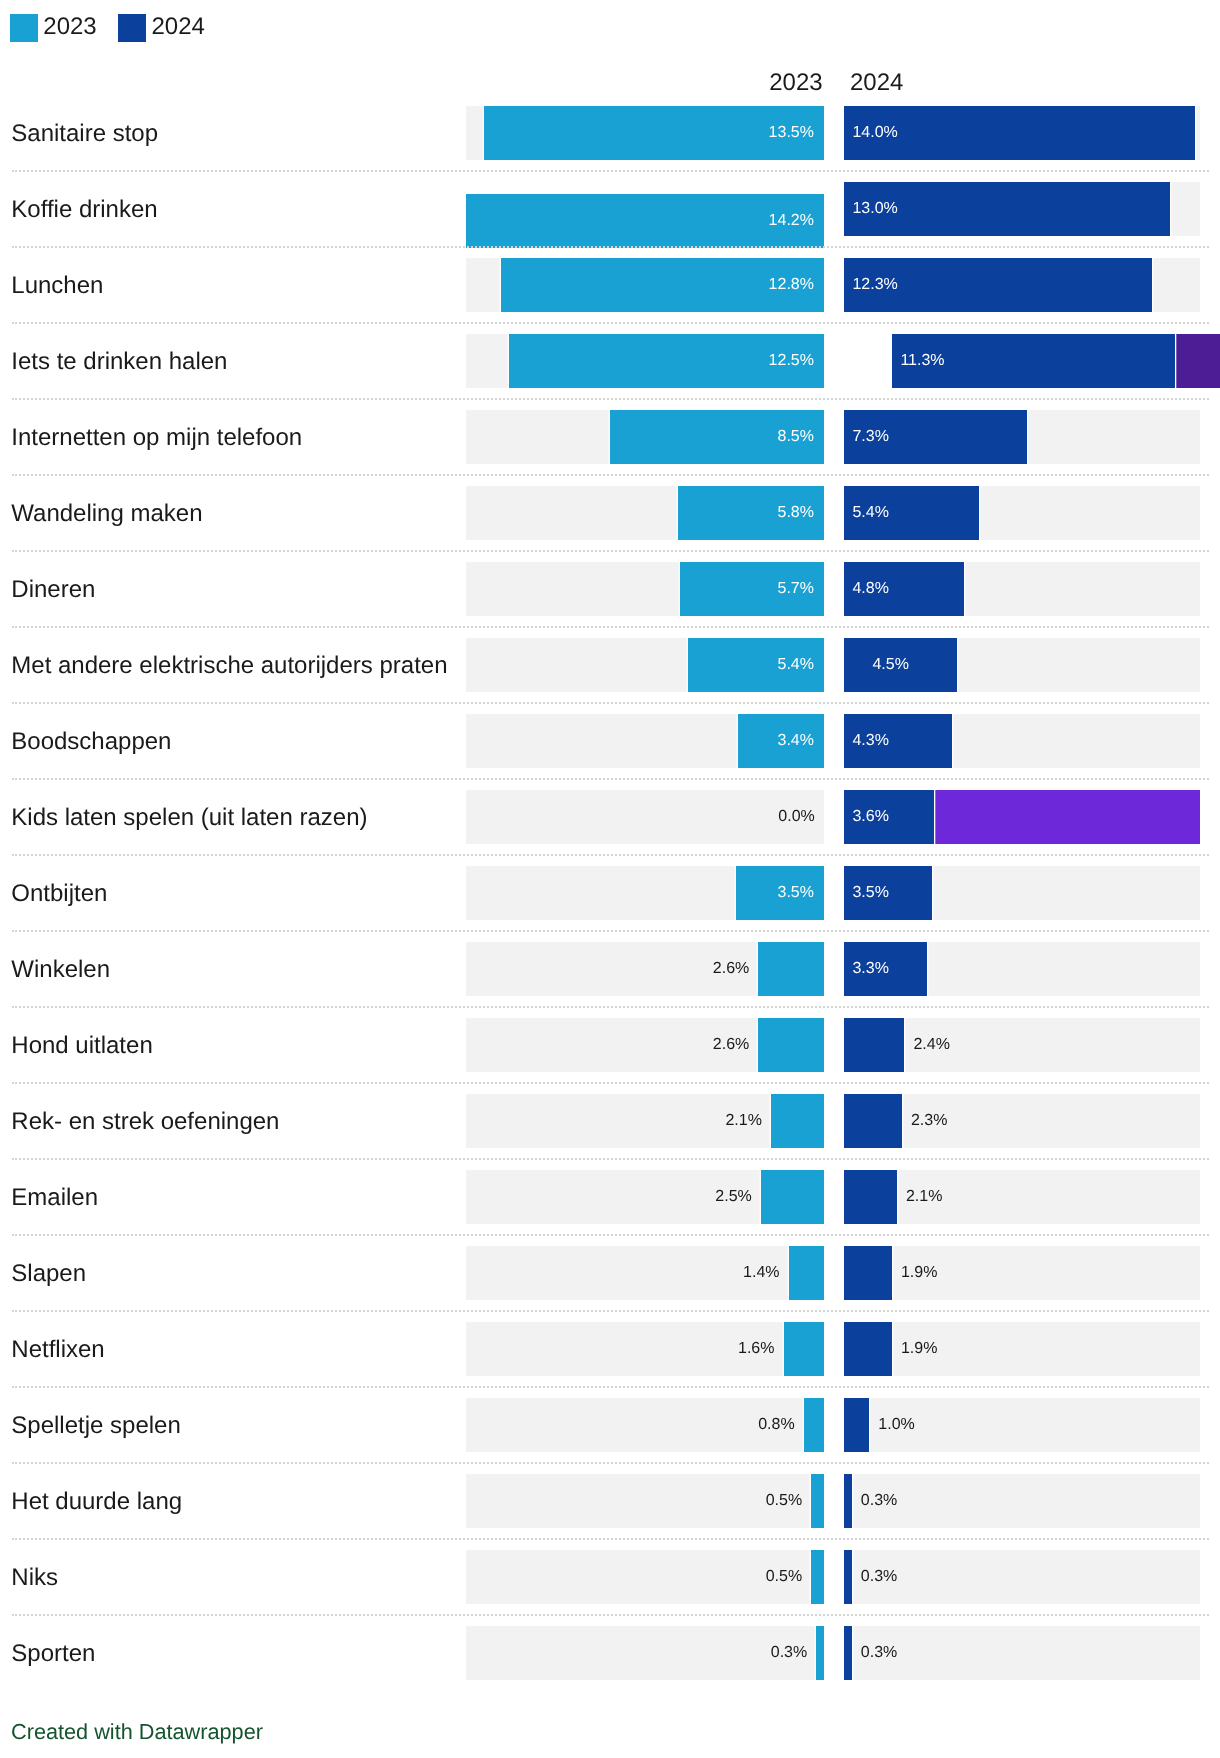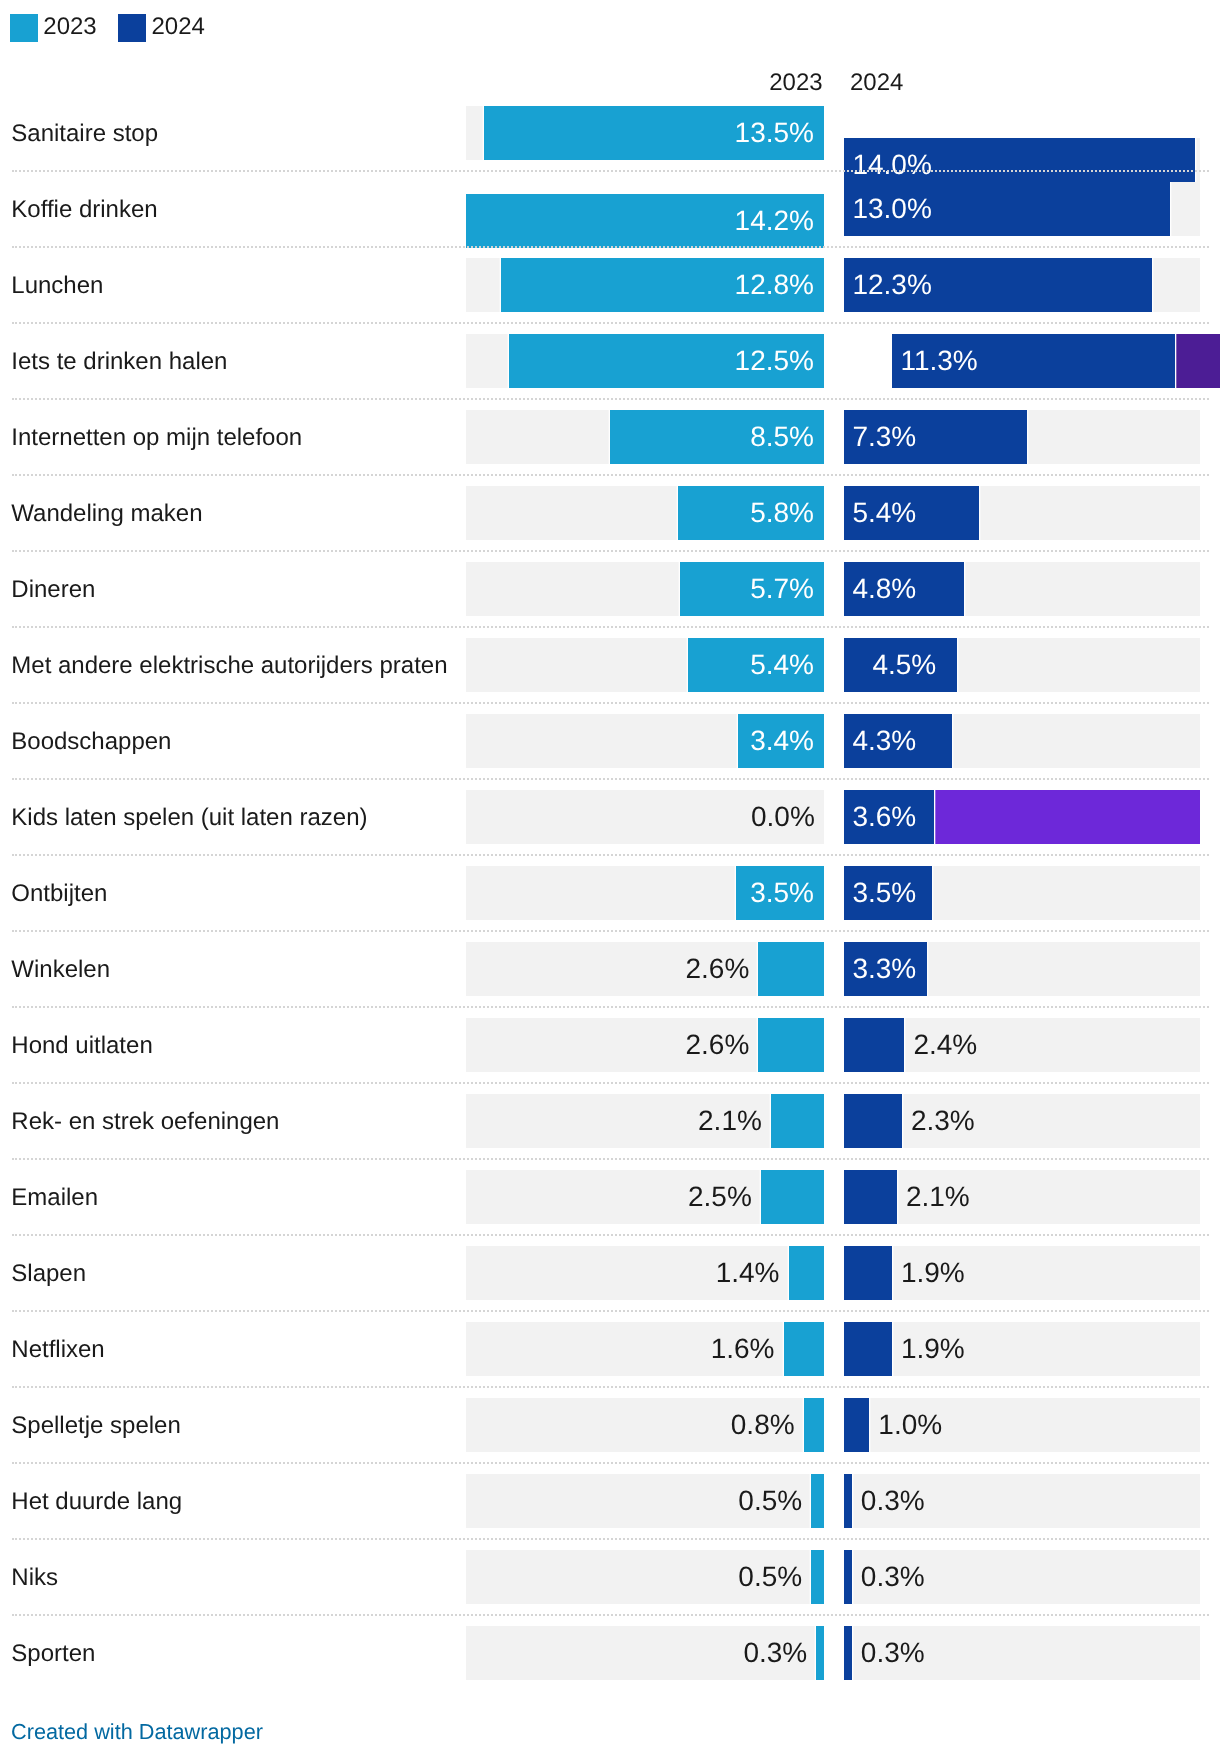--- a/index.html
+++ b/index.html
@@ -43,27 +43,27 @@
   }
   .track { position:absolute; top:0; height:53.8px; background:#f2f2f2; }
   .track.left  { left:466.2px;  width:357.8px; }
   .track.right { left:844.1px;  width:355.9px; }
   .bar  { position:absolute; top:0; height:53.8px; }
   .bar.left  { right:0; box-shadow:-1.3px 0 0 0 #ffffff; }
   .bar.right { left:0;  box-shadow: 1.3px 0 0 0 #ffffff; }
   .vlabel {
     position:absolute; top:0.6px; height:53.8px;
     display:flex; align-items:center;
-    font-size:28px; white-space:nowrap;
+    font-size:16px; white-space:nowrap;
   }
   .vlabel.inside  { color:#ffffff; }
   .vlabel.outside { color:#1a1a1a; }
 
   
-  .footer { position:absolute; left:11.0px; top:1718.5px; font-size:21.7px; color:#0369a1; }
+  .footer { position:absolute; left:11.0px; top:1718.5px; font-size:21.7px; color:#14532d; }
 </style>
 </head>
 <body>
 
 <div class="chart">
 
   <div class="legend">
     <div class="legend-item">
       <span class="legend-swatch" style="background: rgb(24, 161, 210);"></span>
       <span class="legend-label">2023</span>
@@ -77,21 +77,21 @@
   <div class="col-head left">2023</div>
   <div class="col-head right">2024</div>
 
   <div class="rows" id="rows">
       <div class="row">
         <div class="row-label">Sanitaire stop</div>
         <div class="track left" style="background: rgb(242, 242, 242);">
           <div class="bar left" style="width: 340.16px; background: rgb(24, 161, 210);"></div>
           <div class="vlabel left inside" style="right: 10px;">13.5%</div>
         </div>
-        <div class="track right" style="background: rgb(242, 242, 242); margin-top: 32px;">
+        <div class="track right" style="background: rgb(242, 242, 242);">
           <div class="bar right" style="width: 350.89px; background: rgb(11, 64, 156);"></div>
           <div class="vlabel right inside" style="left: 8.3px;">14.0%</div>
         </div>
         <div class="row-sep"></div>
       </div>
       <div class="row">
         <div class="row-label">Koffie drinken</div>
         <div class="track left" style="background: rgb(242, 242, 242); margin-top: 12px;">
           <div class="bar left" style="width: 357.8px; background: rgb(24, 161, 210);"></div>
           <div class="vlabel left inside" style="right: 10px;">14.2%</div>

